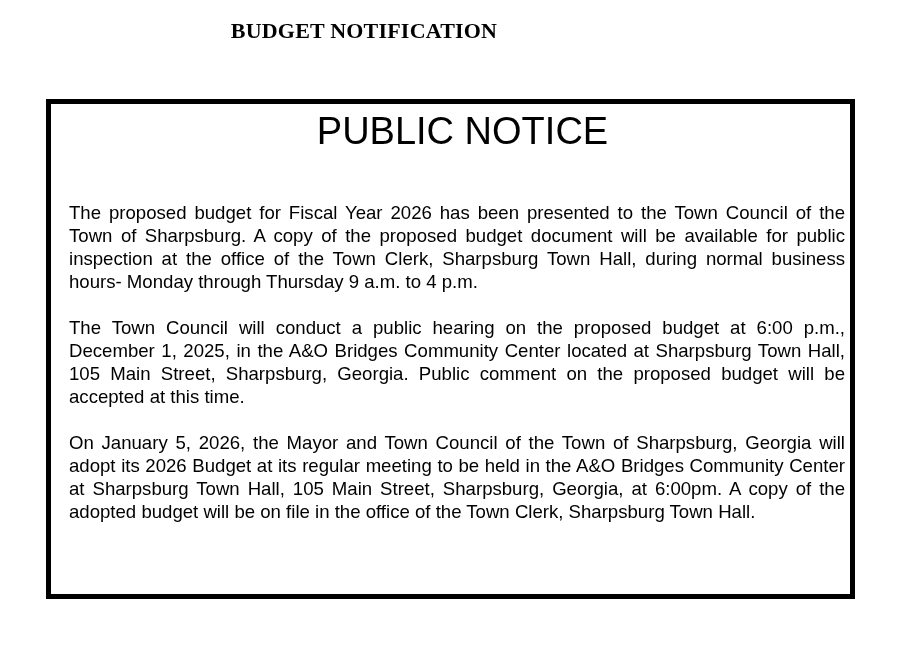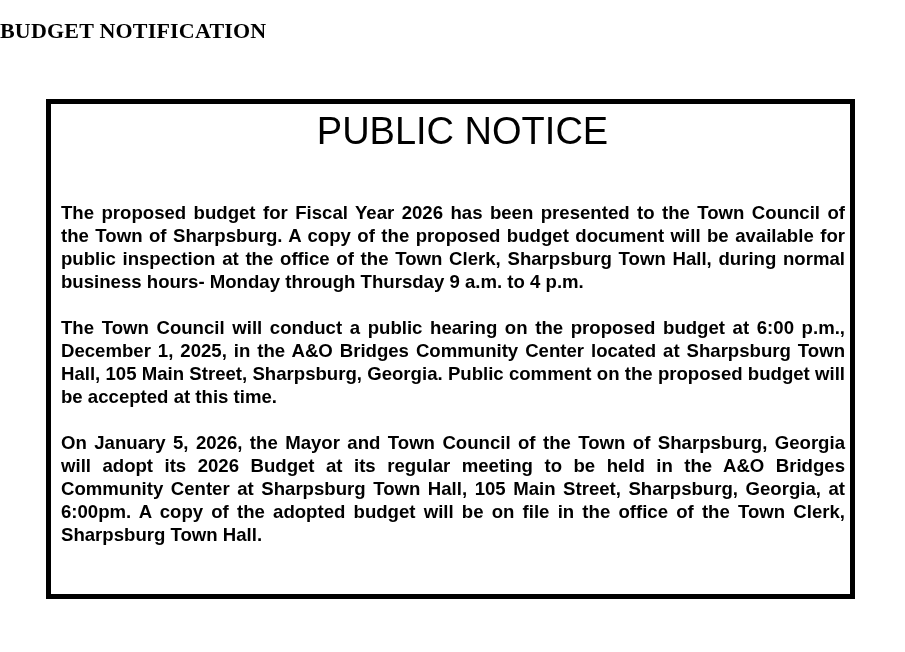--- a/index.html
+++ b/index.html
@@ -12,21 +12,21 @@
       height: 652px;
       position: relative;
       overflow: hidden;
       color: #000000;
     }
     .doc-heading {
       position: absolute;
       left: 0;
       top: 17px;
       width: 728px;
-      text-align: left;
+      text-align: center;
       font-family: "Liberation Serif", "DejaVu Serif", serif;
       font-weight: bold;
       font-size: 22px;
       line-height: 28px;
       letter-spacing: 0.2px;
       margin: 0;
     }
     .notice-box {
       position: absolute;
       left: 46px;
@@ -51,24 +51,23 @@
     .notice-body {
       position: absolute;
       left: 10px;
       top: 97px;
       width: 784px;
       font-family: "Liberation Sans", "DejaVu Sans", sans-serif;
       font-size: 18.6px;
       line-height: 23px;
     }
     .notice-para {
-      margin: 0 0 23px 0;
+      margin: 0 0 23px 8px;
       text-align: justify;
       text-align-last: left;
-      font-weight: bold;
     }
   </style>
 </head>
 <body>
 
 <h1 class="doc-heading">BUDGET NOTIFICATION</h1>
 
 <div class="notice-box">
   <h2 class="notice-title">PUBLIC NOTICE</h2>
   <div class="notice-body">

